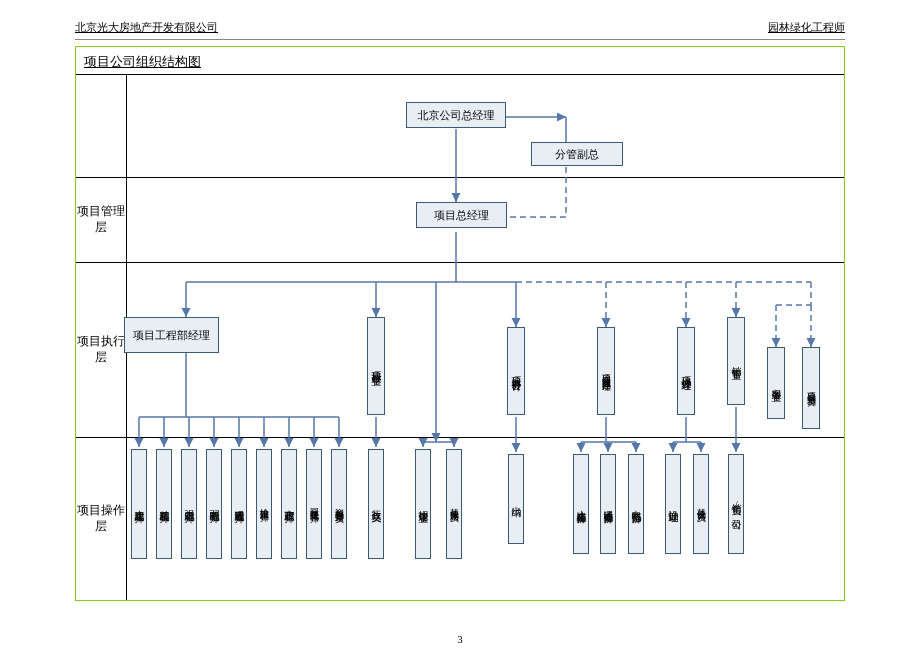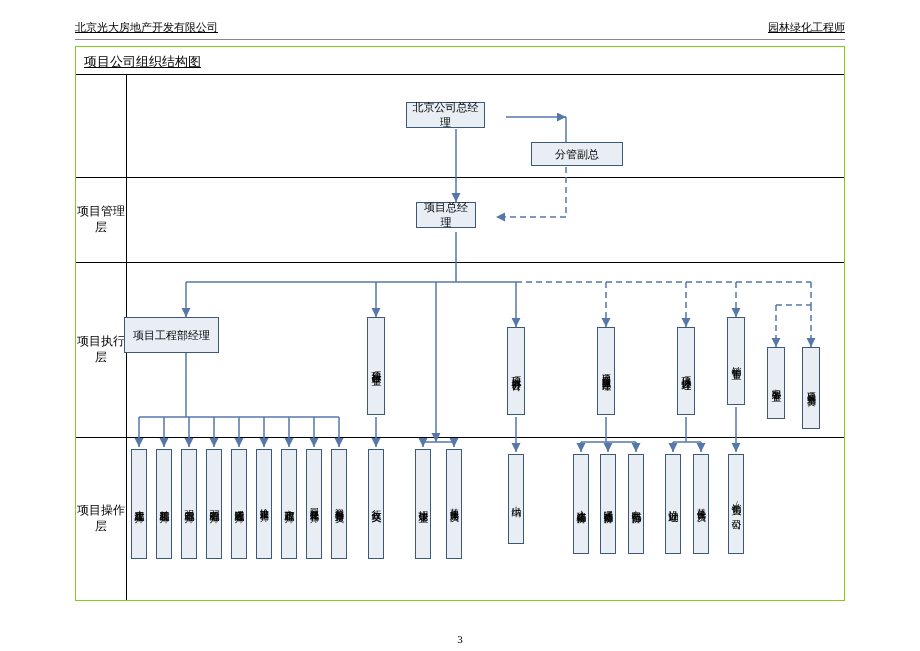--- a/index.html
+++ b/index.html
@@ -198,24 +198,24 @@
       <line class="solid" x1="560" y1="395" x2="560" y2="405" marker-end="url(#ah)"></line>
 
       <line class="solid" x1="610" y1="370" x2="610" y2="395"></line>
       <line class="solid" x1="597" y1="395" x2="625" y2="395"></line>
       <line class="solid" x1="597" y1="395" x2="597" y2="405" marker-end="url(#ah)"></line>
       <line class="solid" x1="625" y1="395" x2="625" y2="405" marker-end="url(#ah)"></line>
 
       <line class="solid" x1="660" y1="360" x2="660" y2="405" marker-end="url(#ah)"></line>
     </svg>
 
-    <div class="box" style="left:330px;top:55px;width:79px;height:26px">北京公司总经理</div>
+    <div class="box" style="left:330px;top:55px;width:100px;height:26px">北京公司总经理</div>
     <div class="box" style="left:455px;top:95px;width:92px;height:24px">分管副总</div>
 
-    <div class="box" style="left:340px;top:155px;width:60px;height:26px">项目总经理</div>
+    <div class="box" style="left:340px;top:155px;width:91px;height:26px">项目总经理</div>
 
     <div class="box" style="left:48px;top:270px;width:95px;height:36px">项目工程部经理</div>
     <div class="vbox" style="left:291px;top:270px;width:18px;height:98px">项目行政主管</div>
     <div class="vbox" style="left:431px;top:280px;width:18px;height:88px">项目财务会计</div>
     <div class="vbox" style="left:521px;top:280px;width:18px;height:88px;font-size:9px">项目合同预算部经理</div>
     <div class="vbox" style="left:601px;top:280px;width:18px;height:88px">项目设计经理</div>
     <div class="vbox" style="left:651px;top:270px;width:18px;height:88px">销售主管</div>
     <div class="vbox" style="left:691px;top:300px;width:18px;height:72px">客服主管</div>
     <div class="vbox" style="left:726px;top:300px;width:18px;height:82px;font-size:9px">项目策划负责</div>
 

